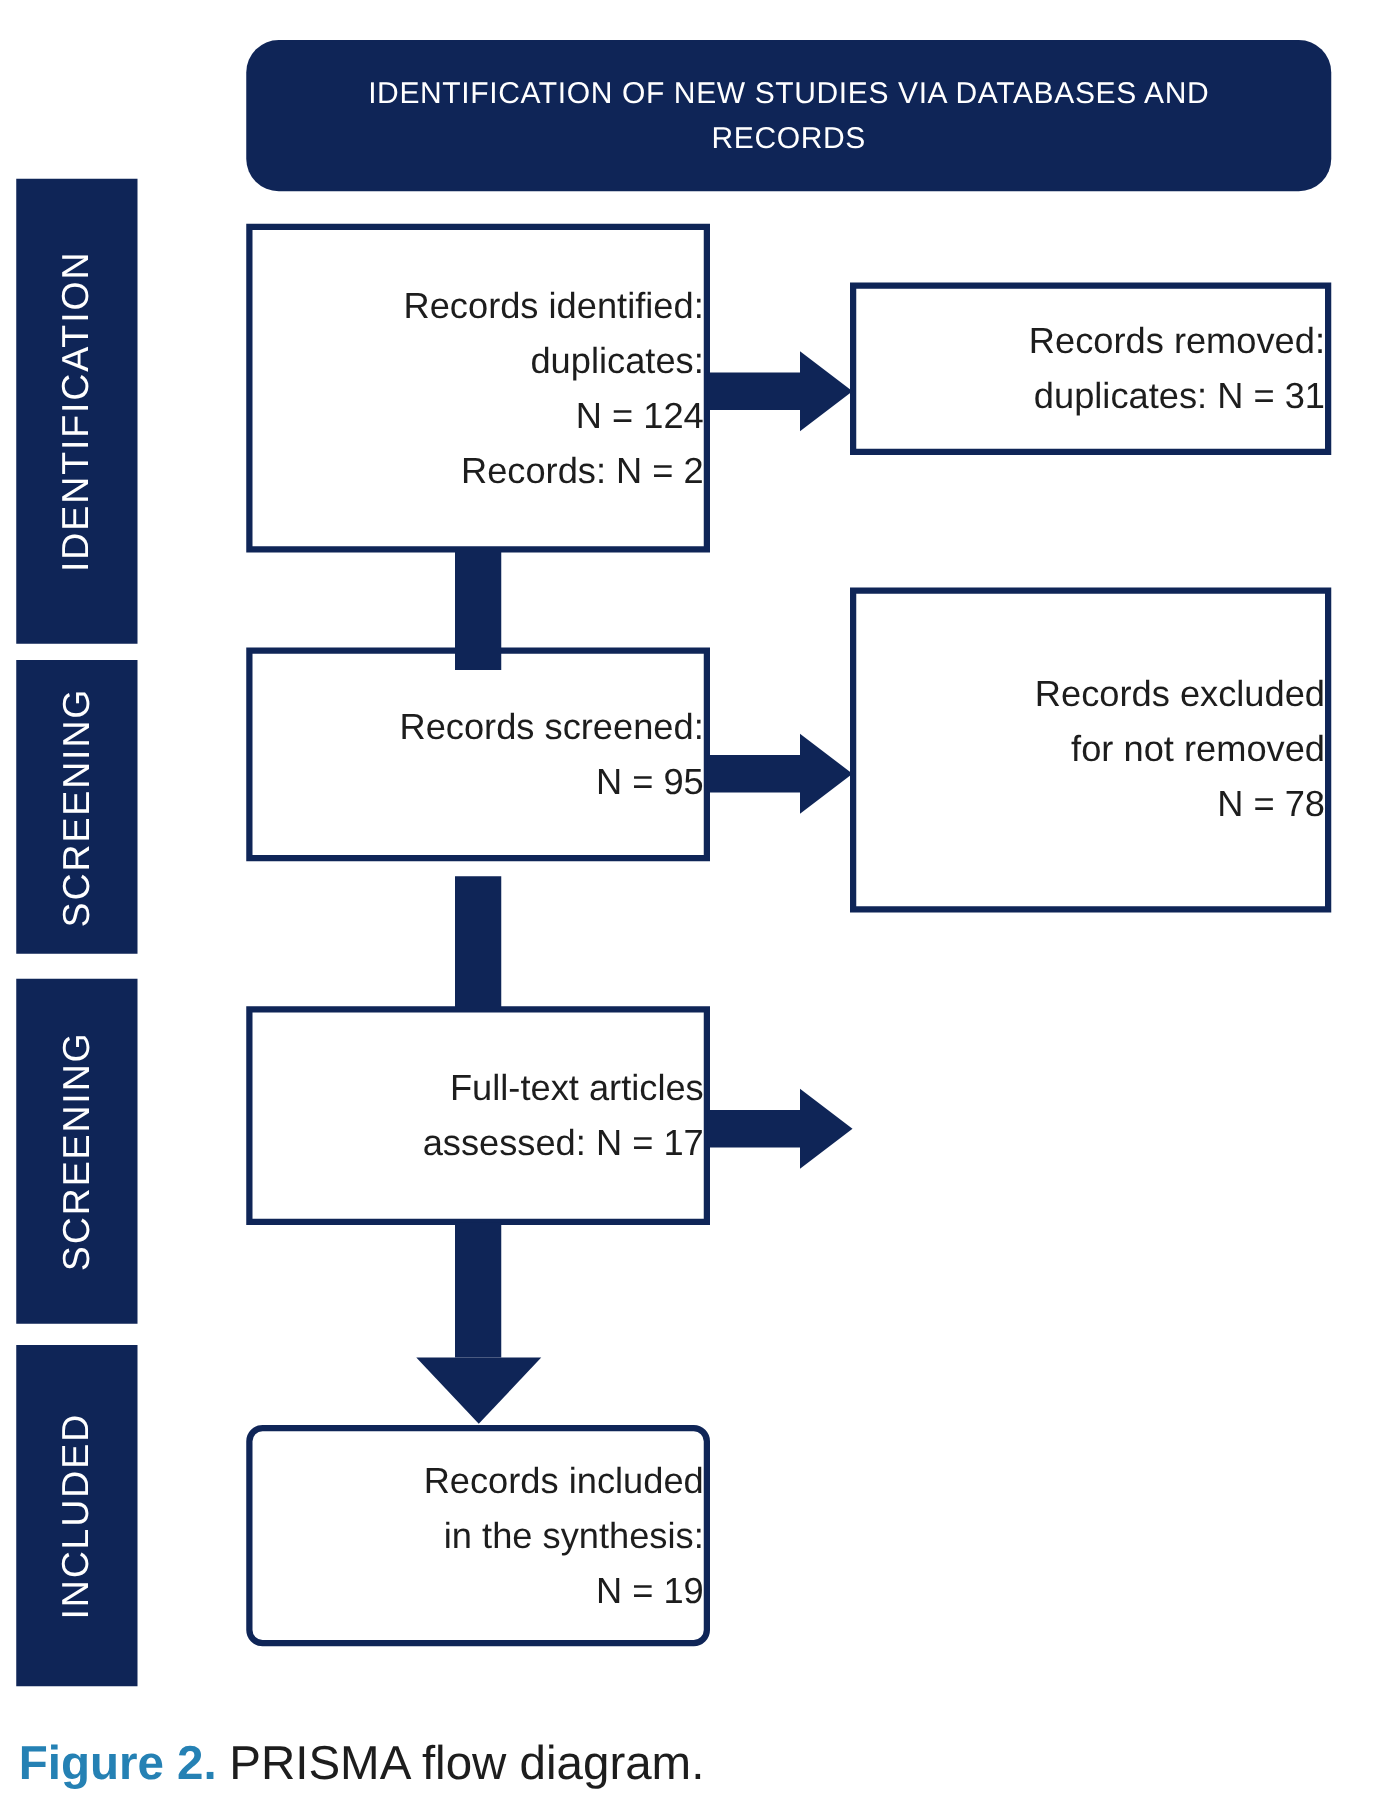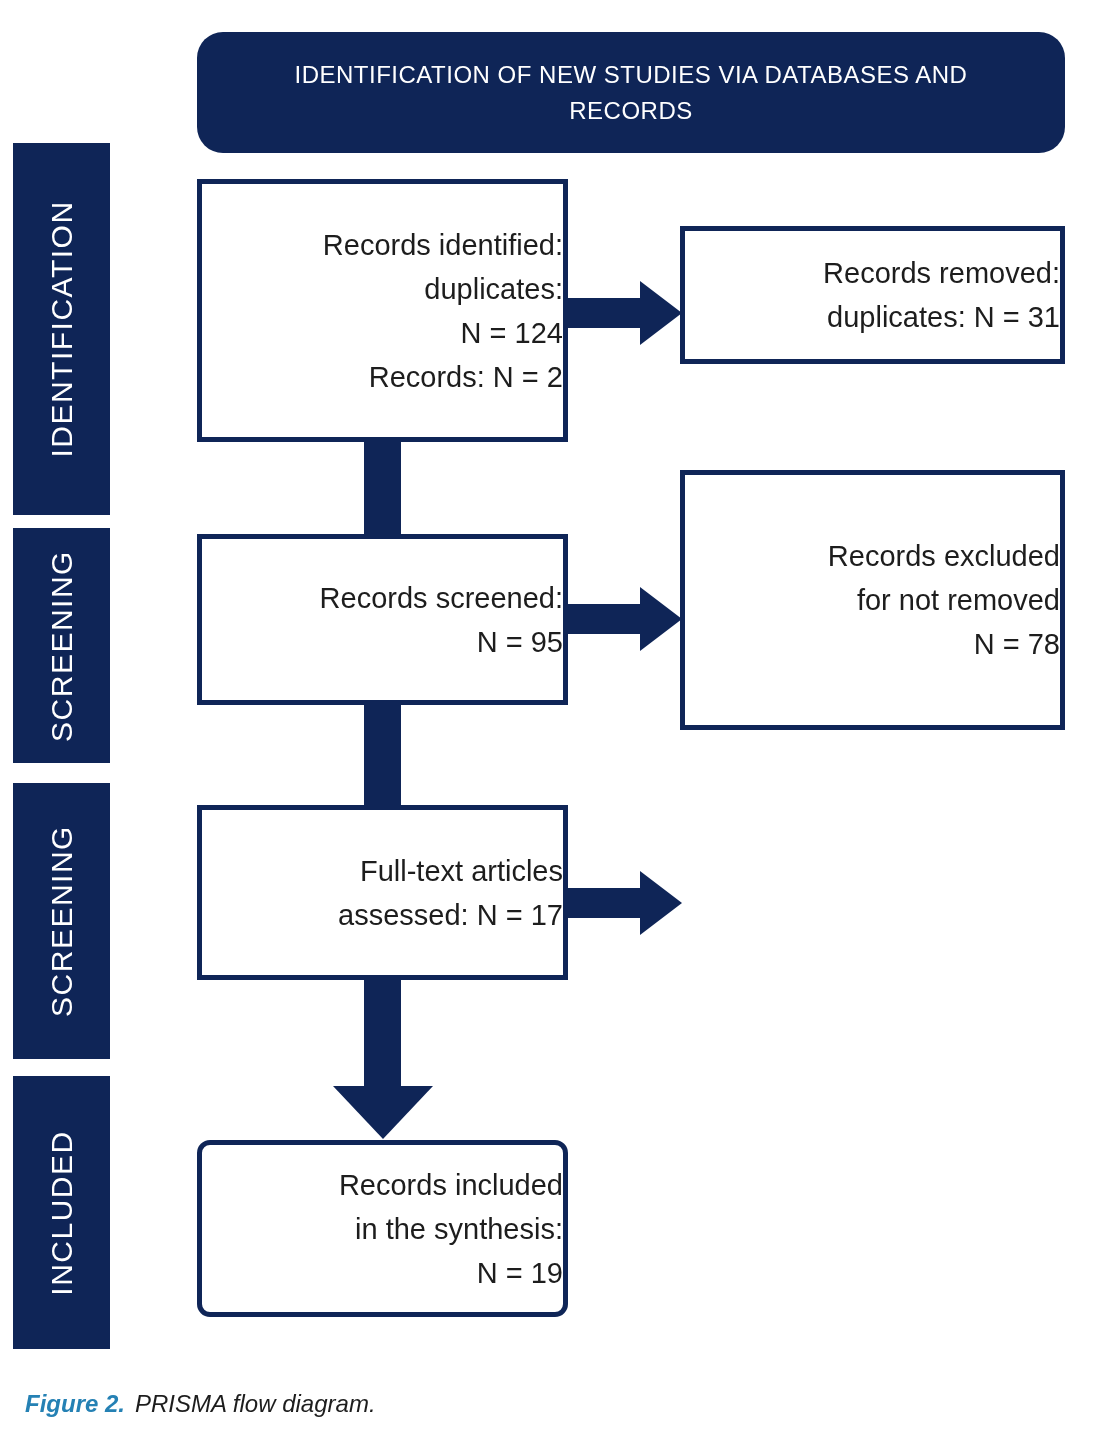--- a/index.html
+++ b/index.html
@@ -33,21 +33,21 @@
   .stage.s4{top:1076px;height:273px;}
   
   .fbox{
     position:absolute;background:#ffffff;border:5px solid #0f2557;
     box-sizing:border-box;
     display:flex;flex-direction:column;align-items:flex-end;justify-content:center;
     text-align:center;color:#1d1d1d;font-size:29px;line-height:44px;
   }
   .fbox.b1{left:197px;top:179px;width:371px;height:263px;}
   .fbox.b2{left:680px;top:226px;width:385px;height:138px;}
-  .fbox.b3{left:197px;top:534px;width:371px;height:171px;}
+  .fbox.b3{left:197px;top:518px;width:371px;height:171px;}
   .fbox.b4{left:680px;top:470px;width:385px;height:260px;}
   .fbox.b5{left:197px;top:805px;width:371px;height:175px;}
   .fbox.b6{left:680px;top:800px;width:385px;height:180px;}
   .fbox.b7{left:197px;top:1140px;width:371px;height:177px;border-radius:13px;}
   
   .conn{position:absolute;background:#0f2557;}
   .vc1{left:364px;top:440px;width:37px;height:96px;}
   .vc2{left:364px;top:701px;width:37px;height:107px;}
   .vc3{left:364px;top:978px;width:37px;height:108px;}
   .vhead{
@@ -62,22 +62,22 @@
   .hhead{
     position:absolute;left:640px;width:0;height:0;
     border-top:32px solid transparent;border-bottom:32px solid transparent;
     border-left:42px solid #0f2557;
   }
   .hhead.h1{top:281px;}
   .hhead.h2{top:587px;}
   .hhead.h3{top:871px;}
   
   .caption{
-    position:absolute;left:25px;top:1390px;width:1080px;
-    font-size:24px;color:#1d1d1d;font-style:italic;
+    position:absolute;left:15px;top:1390px;width:1080px;
+    font-size:38px;color:#1d1d1d;
   }
   .caption .figlabel{color:#2581b4;font-weight:bold;margin-right:10px;}
 </style>
 </head>
 <body>
 
 <div class="canvas">
 
   <div class="header">
     <span>IDENTIFICATION OF NEW STUDIES VIA DATABASES AND RECORDS</span>

